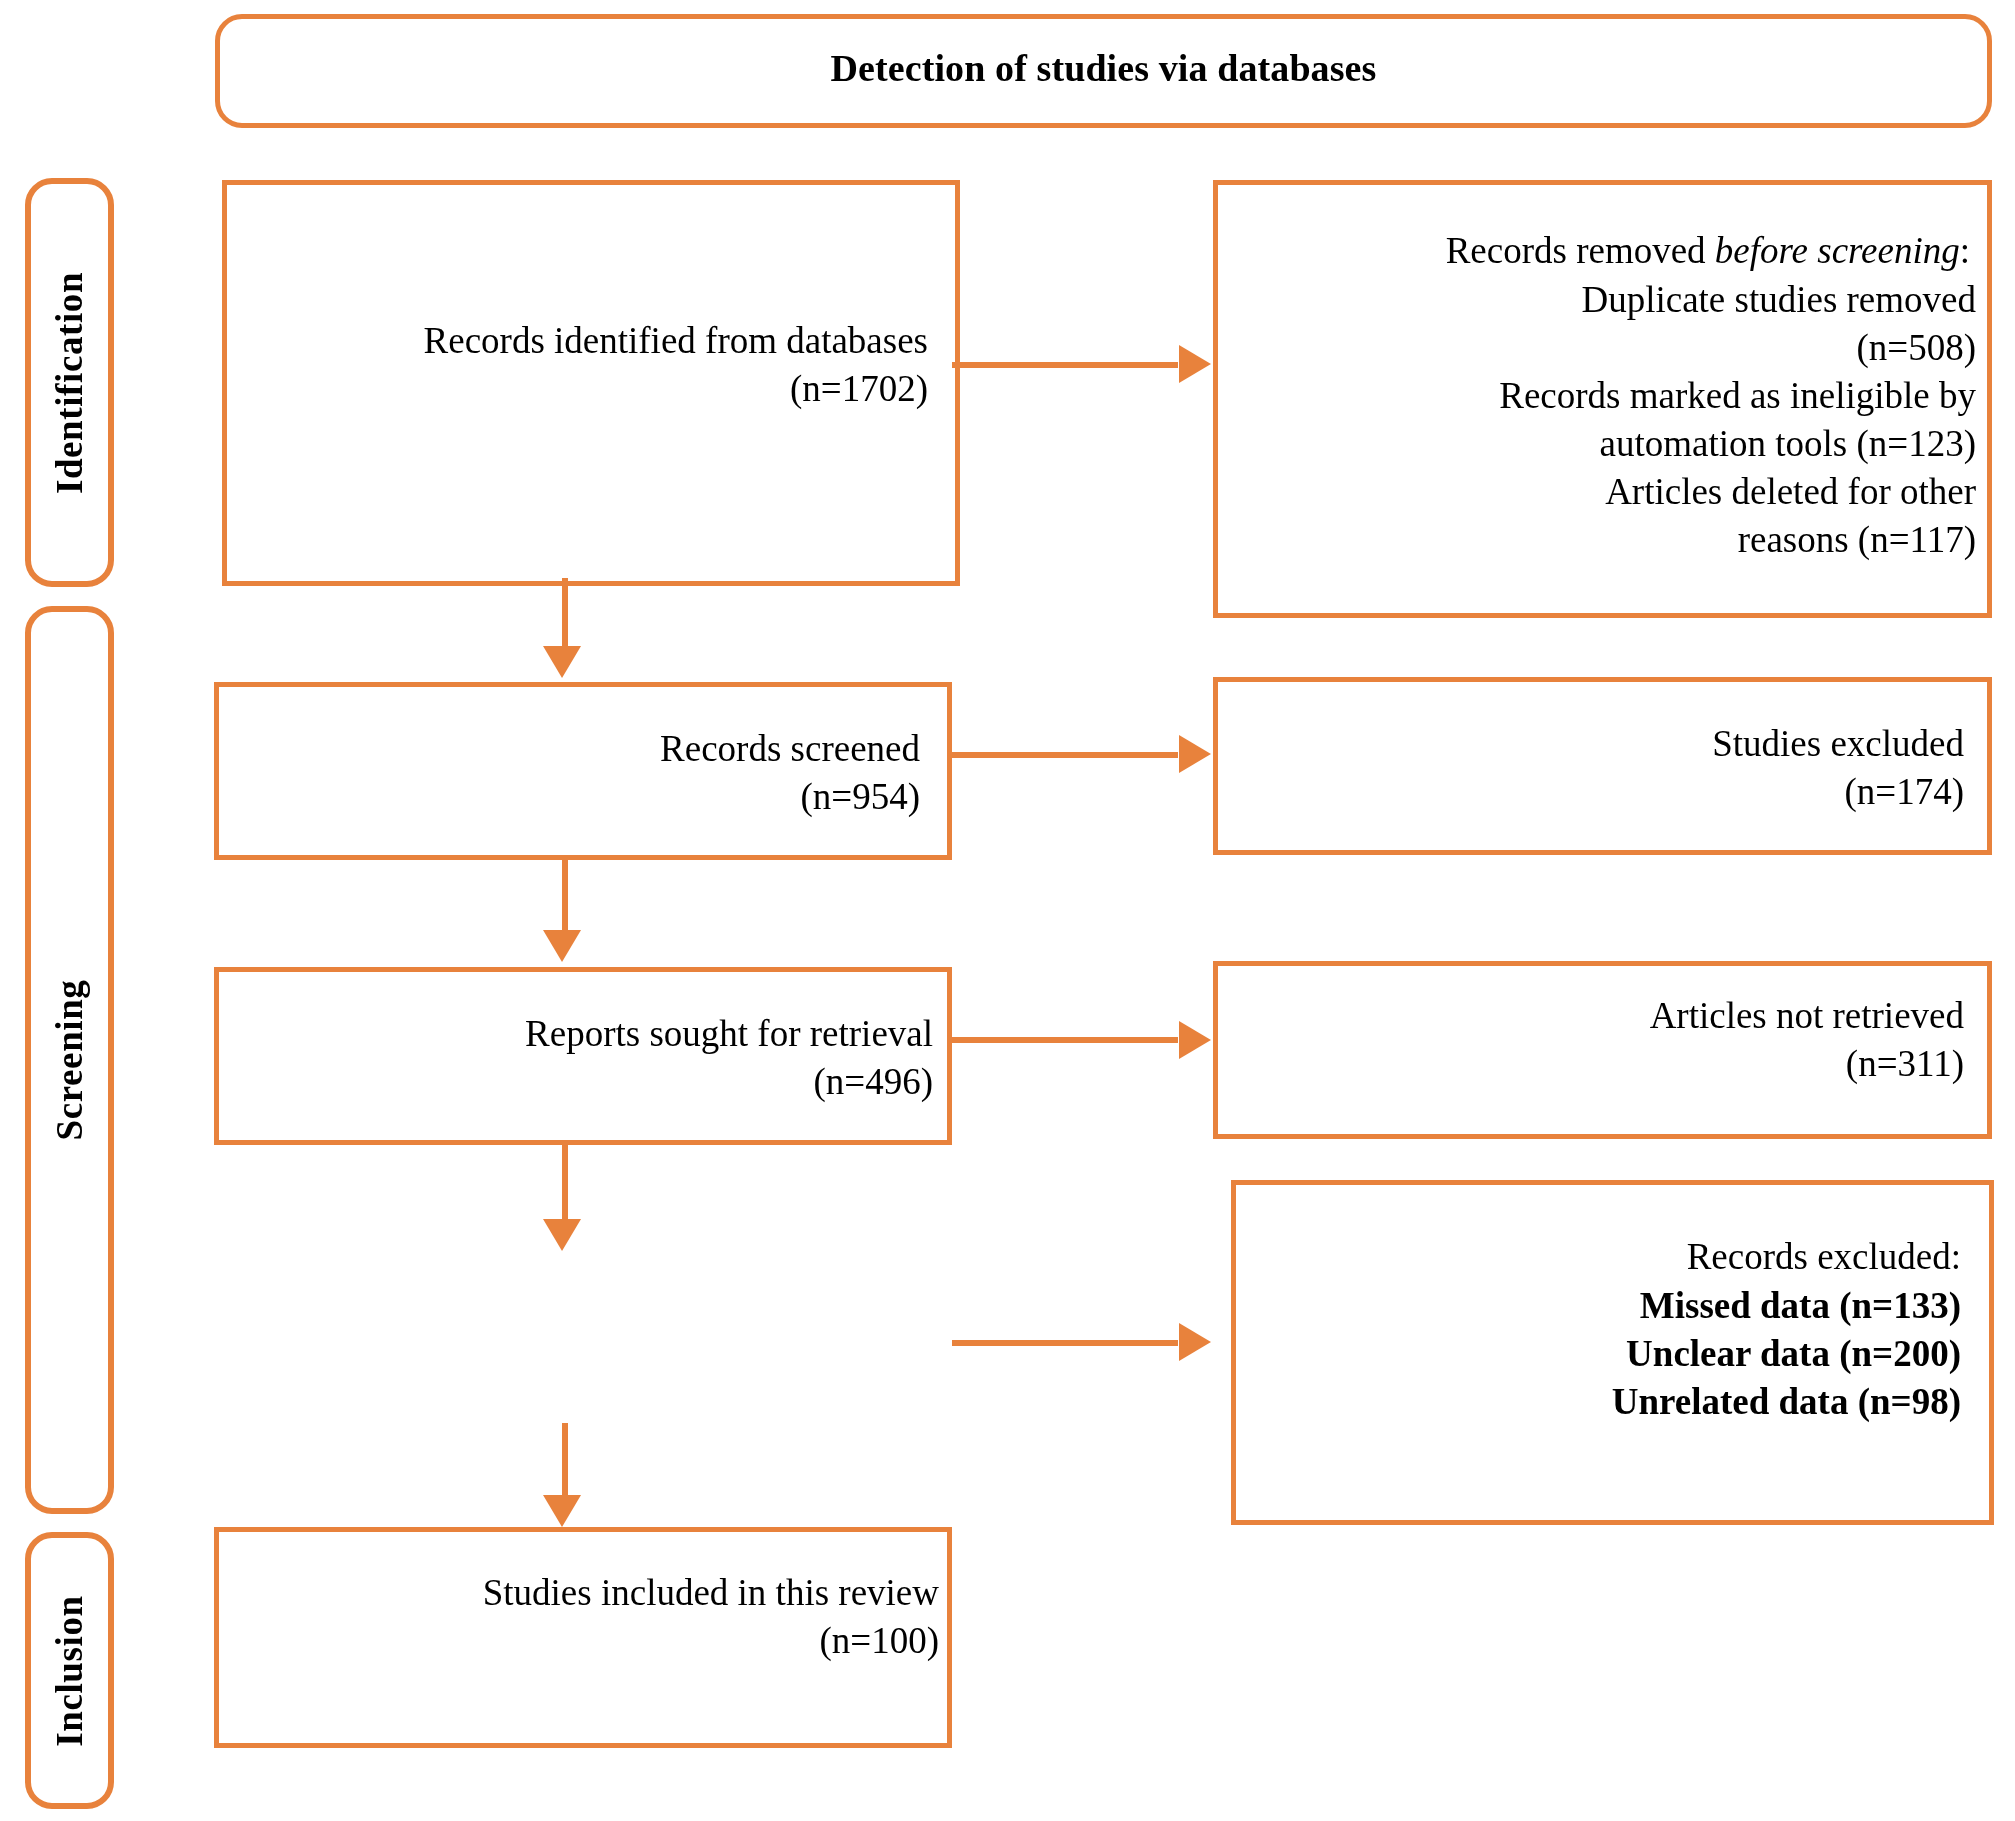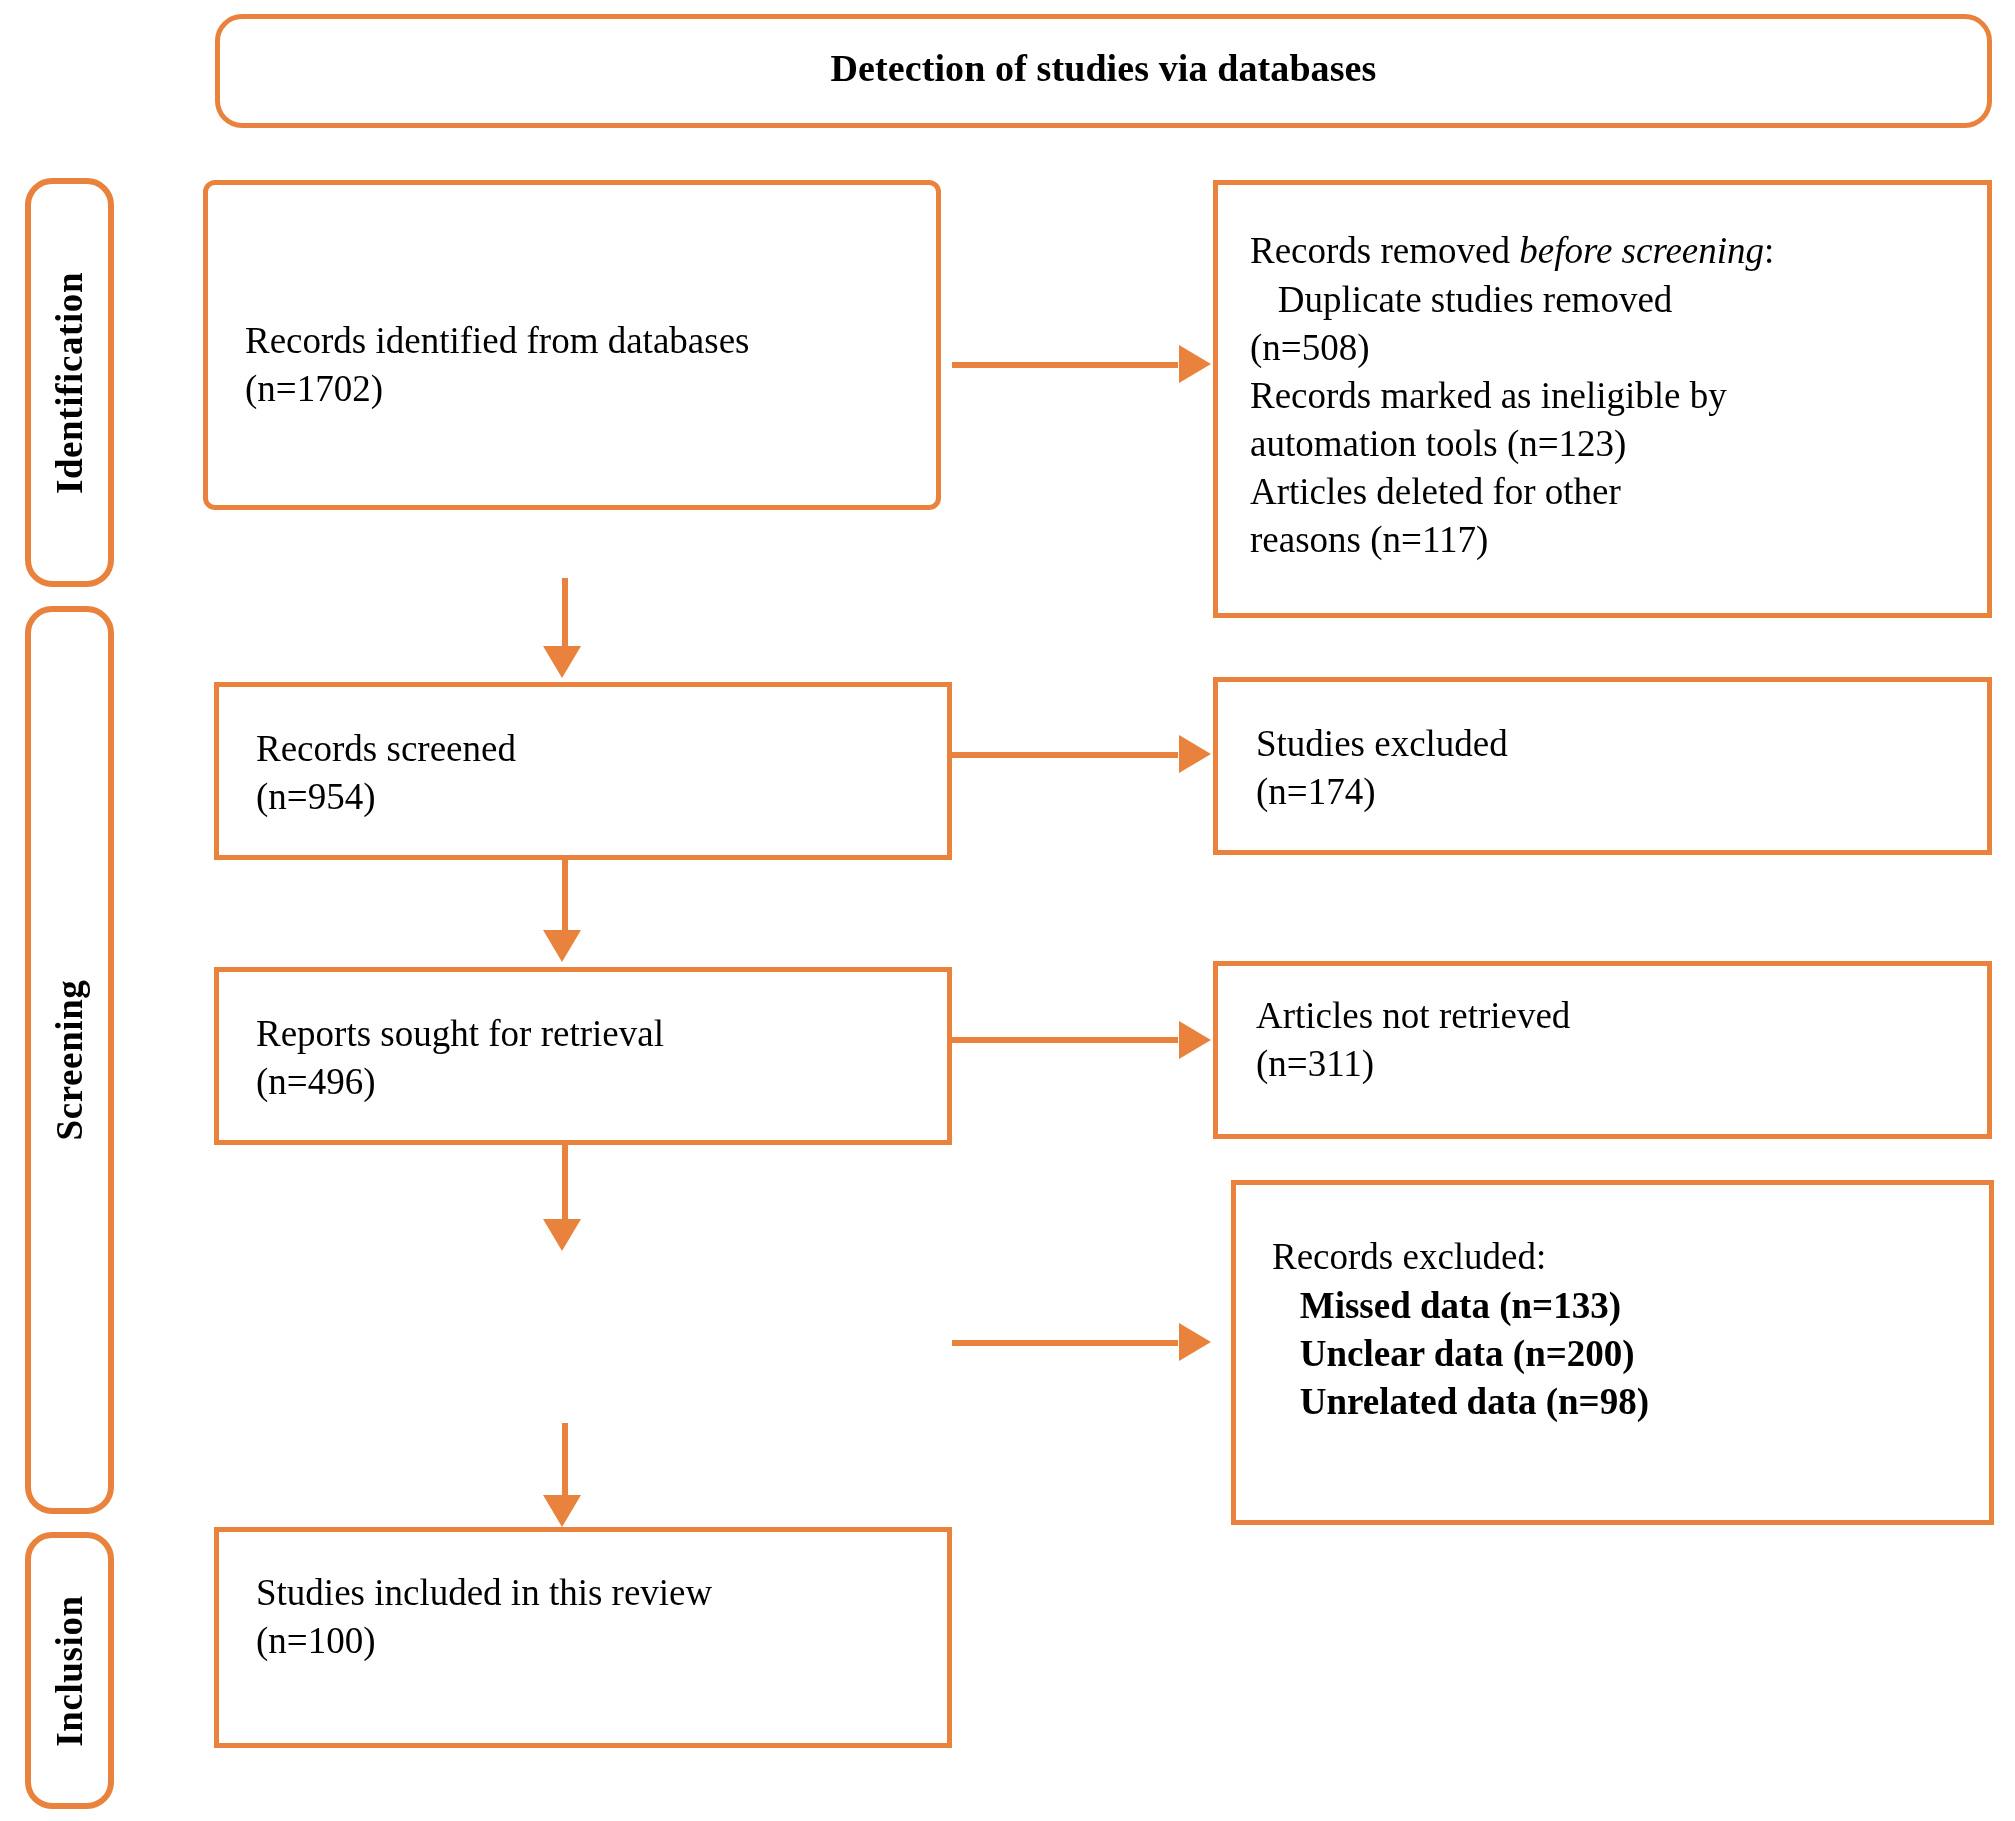--- a/index.html
+++ b/index.html
@@ -39,20 +39,21 @@
     font-weight:bold;
     font-size:38px;
     line-height:1.1;
     letter-spacing:0.1px;
   }
   .body-txt{
     position:absolute;
     font-size:37px;
     line-height:1.30;
     white-space:pre-wrap;
+    text-align:right;
   }
   .body-txt .ital{font-style:italic;}
 
   
   .vlabel{
     position:absolute;
     left:50%;
     top:50%;
     transform:translate(-50%,-50%) rotate(-90deg);
     transform-origin:center center;
@@ -102,21 +103,21 @@
   </div>
 
   <div class="box stage-label" style="left:24.6px; top:606px; width:89px; height:908px;">
     <div class="vlabel">Screening</div>
   </div>
 
   <div class="box stage-label" style="left:24.6px; top:1532px; width:89px; height:277px;">
     <div class="vlabel">Inclusion</div>
   </div>
 
-  <div class="box" style="left:203px; top:180px; width:738px; height:330px;border-radius:12px;">
+  <div class="box" style="left:222px; top:180px; width:738px; height:406px;">
     <div class="body-txt" style="left:37px; top:132px; width:664px;"><span>Records identified from databases</span><br><span>(n=1702)</span></div>
   </div>
 
   <div class="box" style="left:1213px; top:180px; width:779px; height:438px;">
     <div class="body-txt" style="left:32px; top:42px; width:720px;"><span>Records removed </span><span class="ital">before screening</span><span>:</span></div>
     <div class="body-txt" style="left:32px; top:91px; width:726px;">   Duplicate studies removed
 (n=508)
 Records marked as ineligible by
 automation tools (n=123)
 Articles deleted for other

